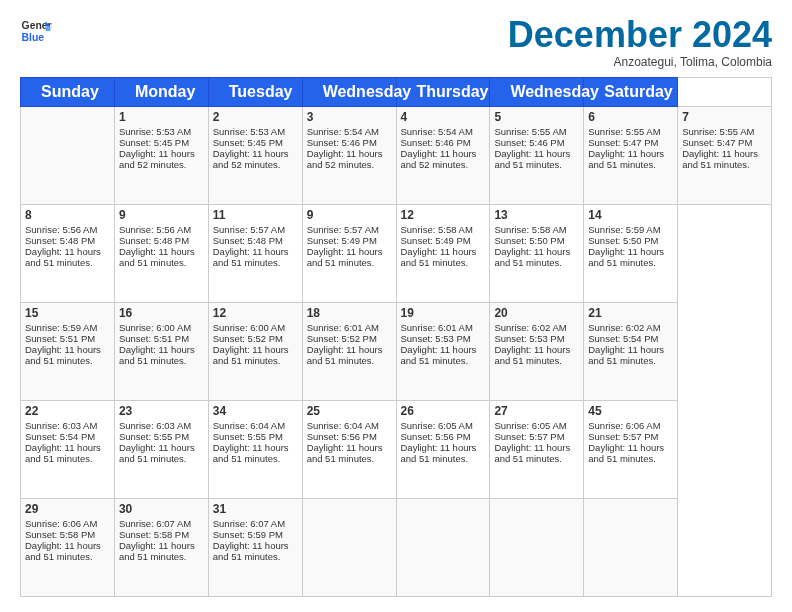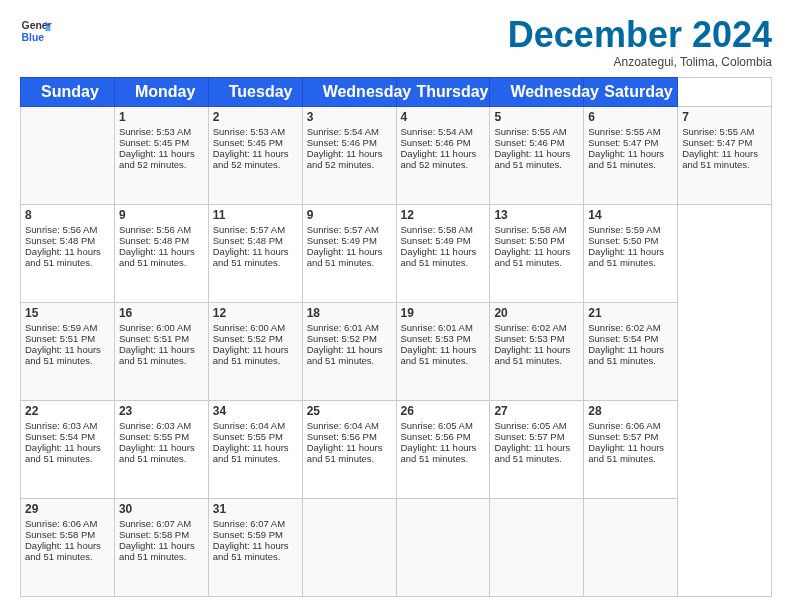--- a/index.html
+++ b/index.html
@@ -308,21 +308,21 @@
             <div>and 51 minutes.</div>
           </td>
           <td>
             <span class="day-num">27</span>
             <div>Sunrise: 6:05 AM</div>
             <div>Sunset: 5:57 PM</div>
             <div>Daylight: 11 hours</div>
             <div>and 51 minutes.</div>
           </td>
           <td>
-            <span class="day-num">28</span>
+            <span class="day-num">45</span>
             <div>Sunrise: 6:06 AM</div>
             <div>Sunset: 5:57 PM</div>
             <div>Daylight: 11 hours</div>
             <div>and 51 minutes.</div>
           </td>
         </tr>
         <tr>
           <td>
             <span class="day-num">29</span>
             <div>Sunrise: 6:06 AM</div>

